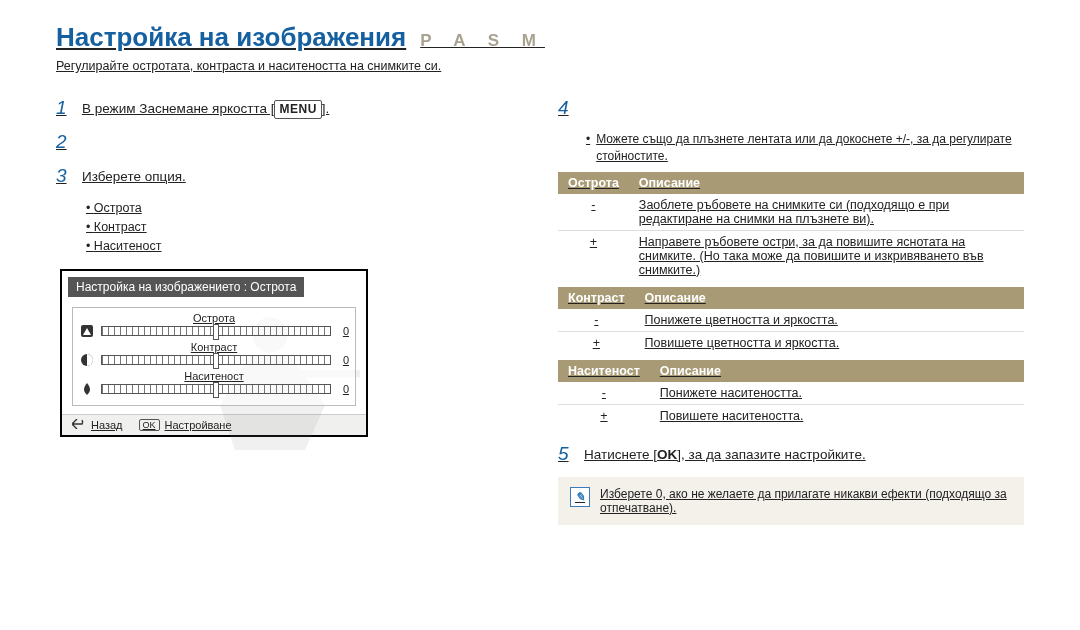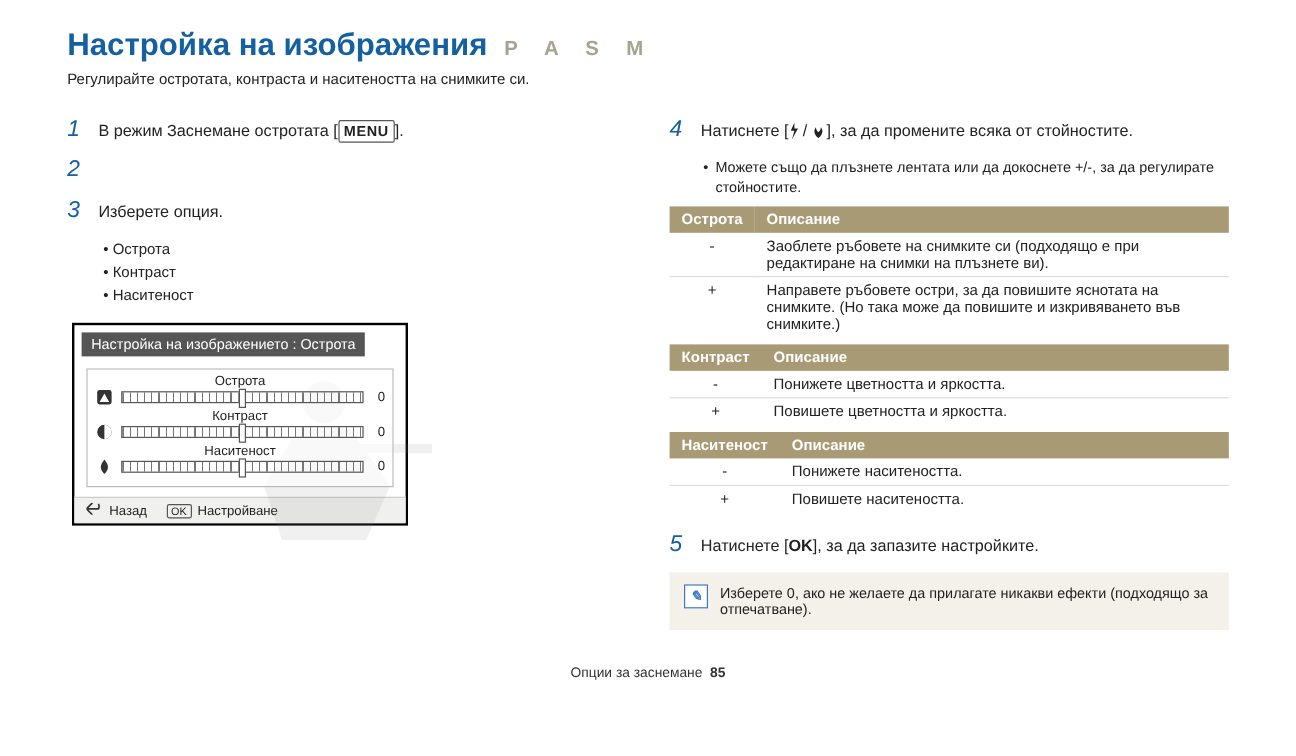--- a/index.html
+++ b/index.html
@@ -7,20 +7,21 @@
     width: 1080px;
     height: 630px;
     background: #fff;
     font-family: Arial, sans-serif;
     font-size: 13.5px;
     color: #222;
     position: relative;
   }
   .page {
     padding: 22px 56px 10px 56px;
+    text-decoration: underline;
   }
   .title-row { display: flex; align-items: baseline; gap: 14px; }
   .title {
     color: #1560a0;
     font-size: 26px;
     font-weight: bold;
   }
   .mode-letters {
     color: #a9a290;
     font-size: 17px;
@@ -58,21 +59,21 @@
 
   .bullets { margin-left: 30px; font-size: 12.5px; line-height: 1.5; }
   .bullets li { list-style: none; }
   .bullets li::before { content: "•  "; }
 
   .sub-bullet { margin-left: 28px; font-size: 12px; line-height: 1.45; display:flex; }
   .sub-bullet::before { content: "•"; margin-right:6px; }
 
   
   .screen {
-    width: 280px;
+    width: 308px;
     border: 2px solid #000;
     margin-top: 14px;
     margin-left: 4px;
     font-size: 12px;
     background: #fff;
   }
   .screen-title {
     background: #555;
     color: #fff;
     display:inline-block;
@@ -161,21 +162,21 @@
   </div>
   <div class="subtitle">Регулирайте остротата, контраста и наситеността на снимките си.</div>
 
   <div class="columns">
 
     <div class="col">
 
       <div class="step">
         <span class="step-num">1</span>
         <span class="step-text">
-          <span>В режим Заснемане остротата [</span><span class="menu-box">MENU</span><span>].</span>
+          <span>В режим Заснемане яркостта [</span><span class="menu-box">MENU</span><span>].</span>
         </span>
       </div>
 
       <div class="step">
         <span class="step-num accent">2</span>
       </div>
 
       <div class="step">
         <span class="step-num">3</span>
         <span class="step-text">Изберете опция.</span>
@@ -259,31 +260,20 @@
           </div>
         </div>
       </div>
 
     </div>
 
     <div class="col">
 
       <div class="step">
         <span class="step-num">4</span>
-        <span class="step-text">
-          <span>Натиснете [</span><span class="inline-icon">
-            <svg width="10" height="14" viewBox="0 0 10 14">
-                <path d="M5 0 L2 7 H5 L3 14 L8 5 H5 Z" fill="#222"></path>
-              </svg>
-            /
-            <svg width="14" height="14" viewBox="0 0 14 14">
-                <path d="M7 13 C3 10 3 6 5 4 C5 7 7 8 7 8 C7 8 9 7 9 4 C11 6 11 10 7 13 Z" fill="#222"></path>
-              </svg>
-          </span><span>], за да промените всяка от стойностите.</span>
-        </span>
       </div>
       <div class="sub-bullet">
         <span>Можете също да плъзнете лентата или да докоснете +/-, за да регулирате стойностите.</span>
       </div>
 
       <table class="tbl">
         <tbody>
             <tr>
               <th>Острота</th>
               <th>Описание</th>
@@ -341,16 +331,13 @@
       </div>
 
       <div class="tip-box">
         <div class="tip-icon">✎</div>
         <div>Изберете 0, ако не желаете да прилагате никакви ефекти (подходящо за отпечатване).</div>
       </div>
 
     </div>
   </div>
 
-  <div class="footer">
-    <span>Опции за заснемане</span>&nbsp;&nbsp;<b>85</b>
-  </div>
 </div>
 
 </body></html>

